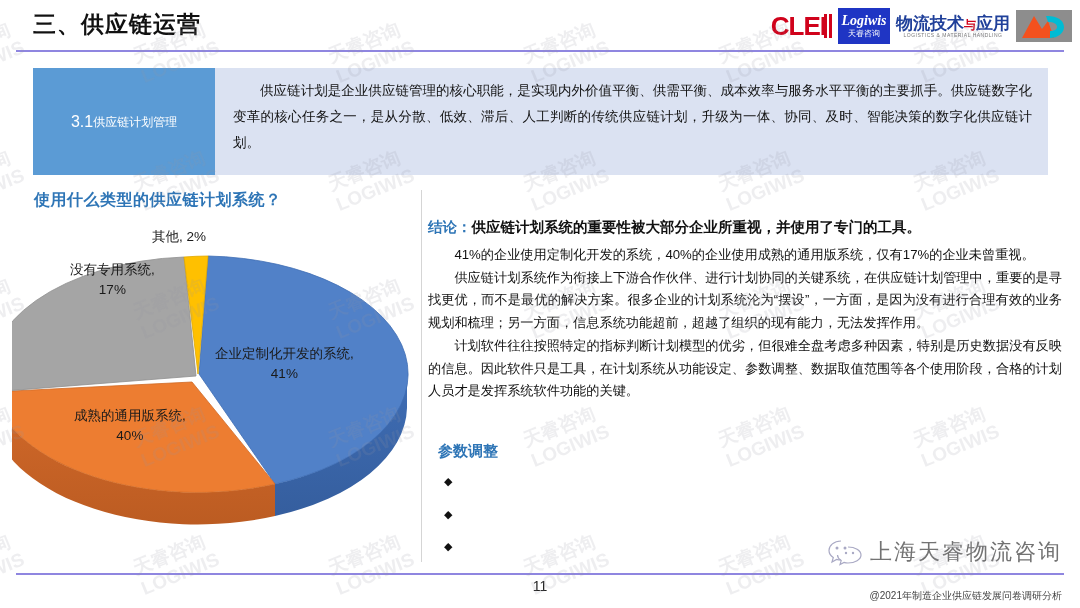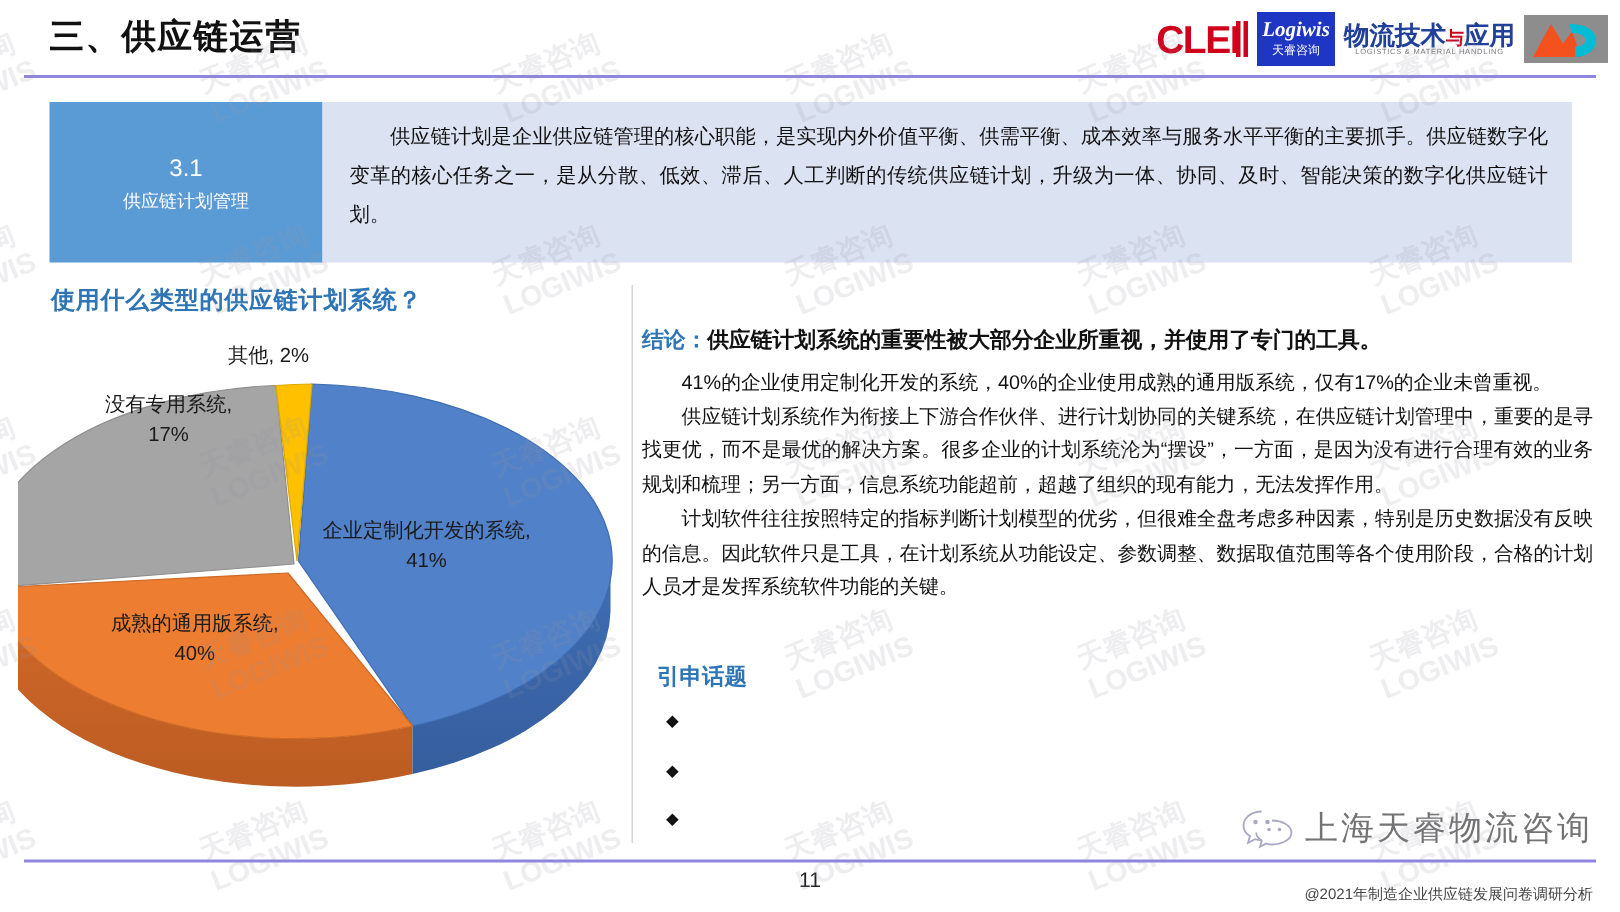--- a/index.html
+++ b/index.html
@@ -128,21 +128,21 @@
     width: 1015px;
     height: 107px;
     display: flex;
   }
   .section-tag {
     width: 182px;
     flex: 0 0 182px;
     background: #5b9bd5;
     color: #ffffff;
     display: flex;
-    flex-direction: column;
+    flex-direction: row;
     align-items: center;
     justify-content: center;
     font-size: 16px;
     line-height: 1.5;
   }
   .section-tag .tag-num { font-size: 16px; }
   .section-tag .tag-name { font-size: 12px; }
   .info-desc {
     flex: 1;
     background: #dbe2f2;
@@ -433,21 +433,21 @@
   <div class="conclusion-line">
     <span class="cl-key">结论：</span><span class="cl-body">供应链计划系统的重要性被大部分企业所重视，并使用了专门的工具。</span>
   </div>
 
   <div class="body-text">
     <p>41%的企业使用定制化开发的系统，40%的企业使用成熟的通用版系统，仅有17%的企业未曾重视。</p>
     <p>供应链计划系统作为衔接上下游合作伙伴、进行计划协同的关键系统，在供应链计划管理中，重要的是寻找更优，而不是最优的解决方案。很多企业的计划系统沦为“摆设”，一方面，是因为没有进行合理有效的业务规划和梳理；另一方面，信息系统功能超前，超越了组织的现有能力，无法发挥作用。</p>
     <p>计划软件往往按照特定的指标判断计划模型的优劣，但很难全盘考虑多种因素，特别是历史数据没有反映的信息。因此软件只是工具，在计划系统从功能设定、参数调整、数据取值范围等各个使用阶段，合格的计划人员才是发挥系统软件功能的关键。</p>
   </div>
 
-  <div class="subhead">引申话题</div>
+  <div class="subhead">参数调整</div>
 
   <div class="bullets">
     <div class="bullet-item">
       <span class="bullet-mark">◆</span>
     </div>
     <div class="bullet-item">
       <span class="bullet-mark">◆</span>
     </div>
     <div class="bullet-item">
       <span class="bullet-mark">◆</span>

